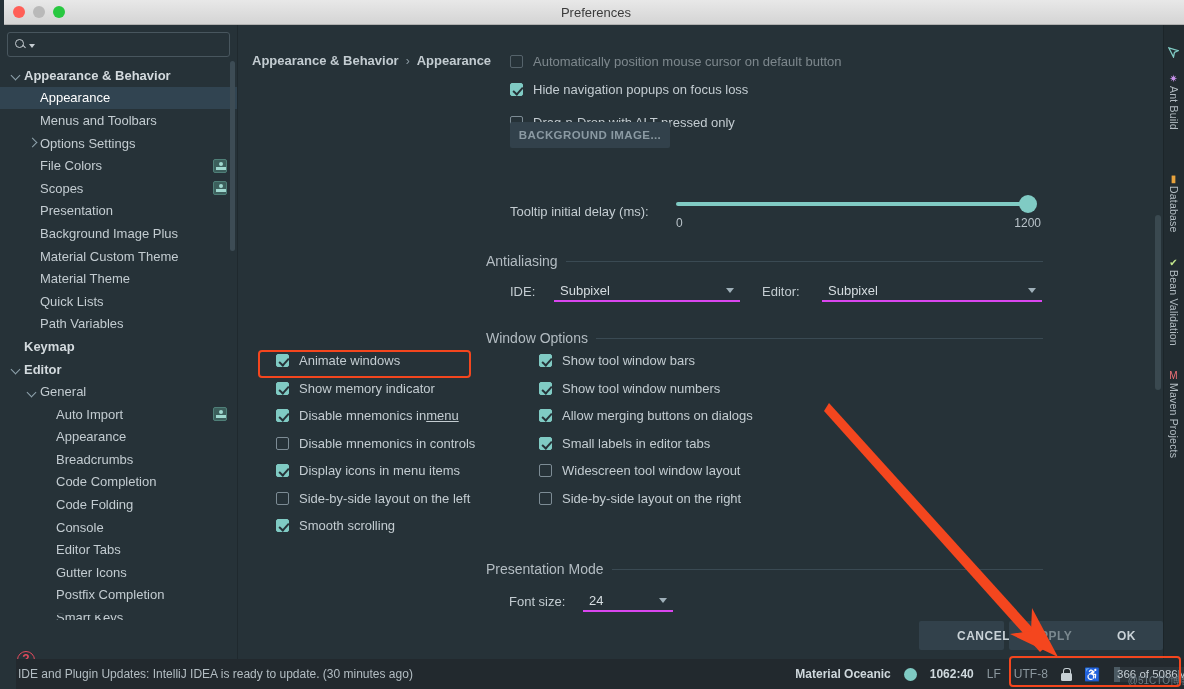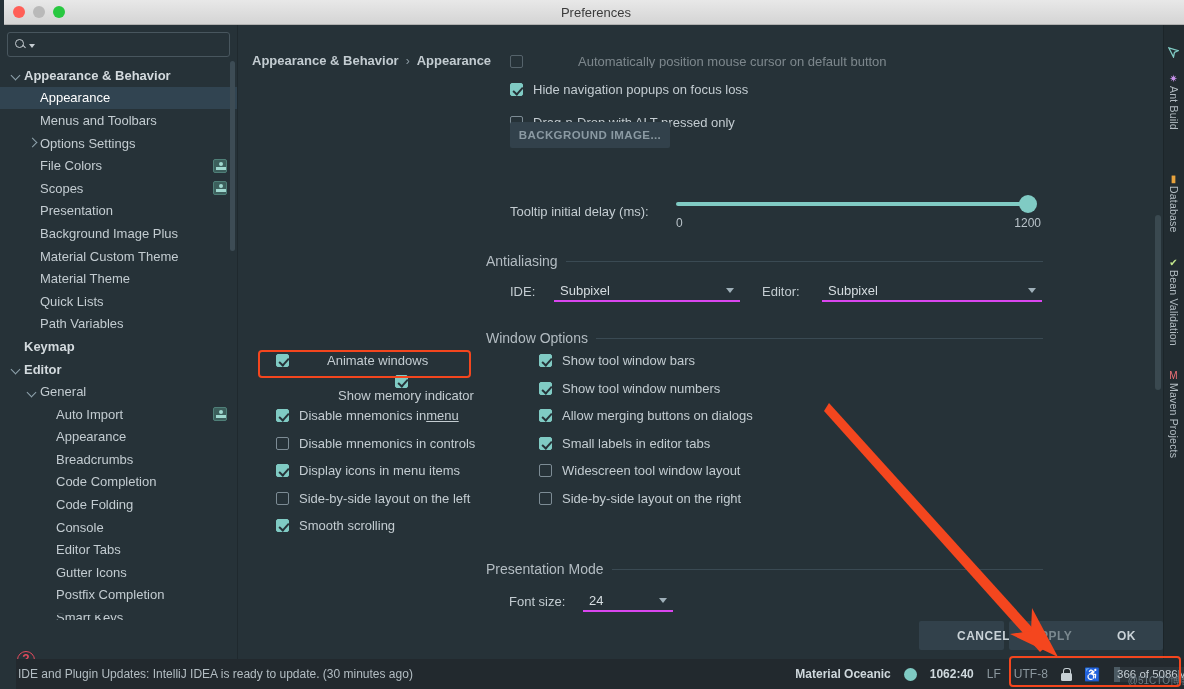--- a/index.html
+++ b/index.html
@@ -429,21 +429,21 @@
 
     <div class="main">
 
       <div class="breadcrumb">
         <span>Appearance &amp; Behavior</span>
         <span class="bc-sep">›</span>
         <span>Appearance</span>
       </div>
 
       <div style="position:absolute;left:272px;top:35px;" id="topchecks">
-          <div class="chk-row faded" style="height: 14px; overflow: hidden; margin-top: -6px; gap: 45px;">
+          <div class="chk-row faded" style="height: 14px; overflow: hidden; margin-top: -6px;">
             <span class="chk off"></span>
             <span>Automatically position mouse cursor on default button</span>
           </div>
           <div class="chk-row" style="margin-top: 10px;">
             <span class="chk on"></span>
             <span>Hide navigation popups on focus loss</span>
           </div>
           <div class="chk-row" style="margin-top: 10px;">
             <span class="chk off"></span>
             <span>Drag-n-Drop with ALT pressed only</span>
@@ -477,25 +477,25 @@
           <span class="combo-arrow"></span>
         </span>
       </div>
 
       <div class="section" style="top:305px;">
         <span class="section-title">Window Options</span>
         <span class="section-line"></span>
       </div>
 
       <div style="position:absolute;left:38px;top:322px;width:260px;" id="wo-left">
-          <div class="chk-row" style="height: 27.5px; gap: 28px;">
+          <div class="chk-row" style="height: 27.5px;">
             <span class="chk on"></span>
             <span>Animate windows</span>
           </div>
-          <div class="chk-row" style="height: 27.5px; flex-direction: column;">
+          <div class="chk-row" style="height: 27.5px;">
             <span class="chk on"></span>
             <span>Show memory indicator</span>
           </div>
           <div class="chk-row" style="height: 27.5px;">
             <span class="chk on"></span>
             <span>Disable mnemonics in </span>
             <span class="mnem">menu</span>
           </div>
           <div class="chk-row" style="height: 27.5px;">
             <span class="chk off"></span>

